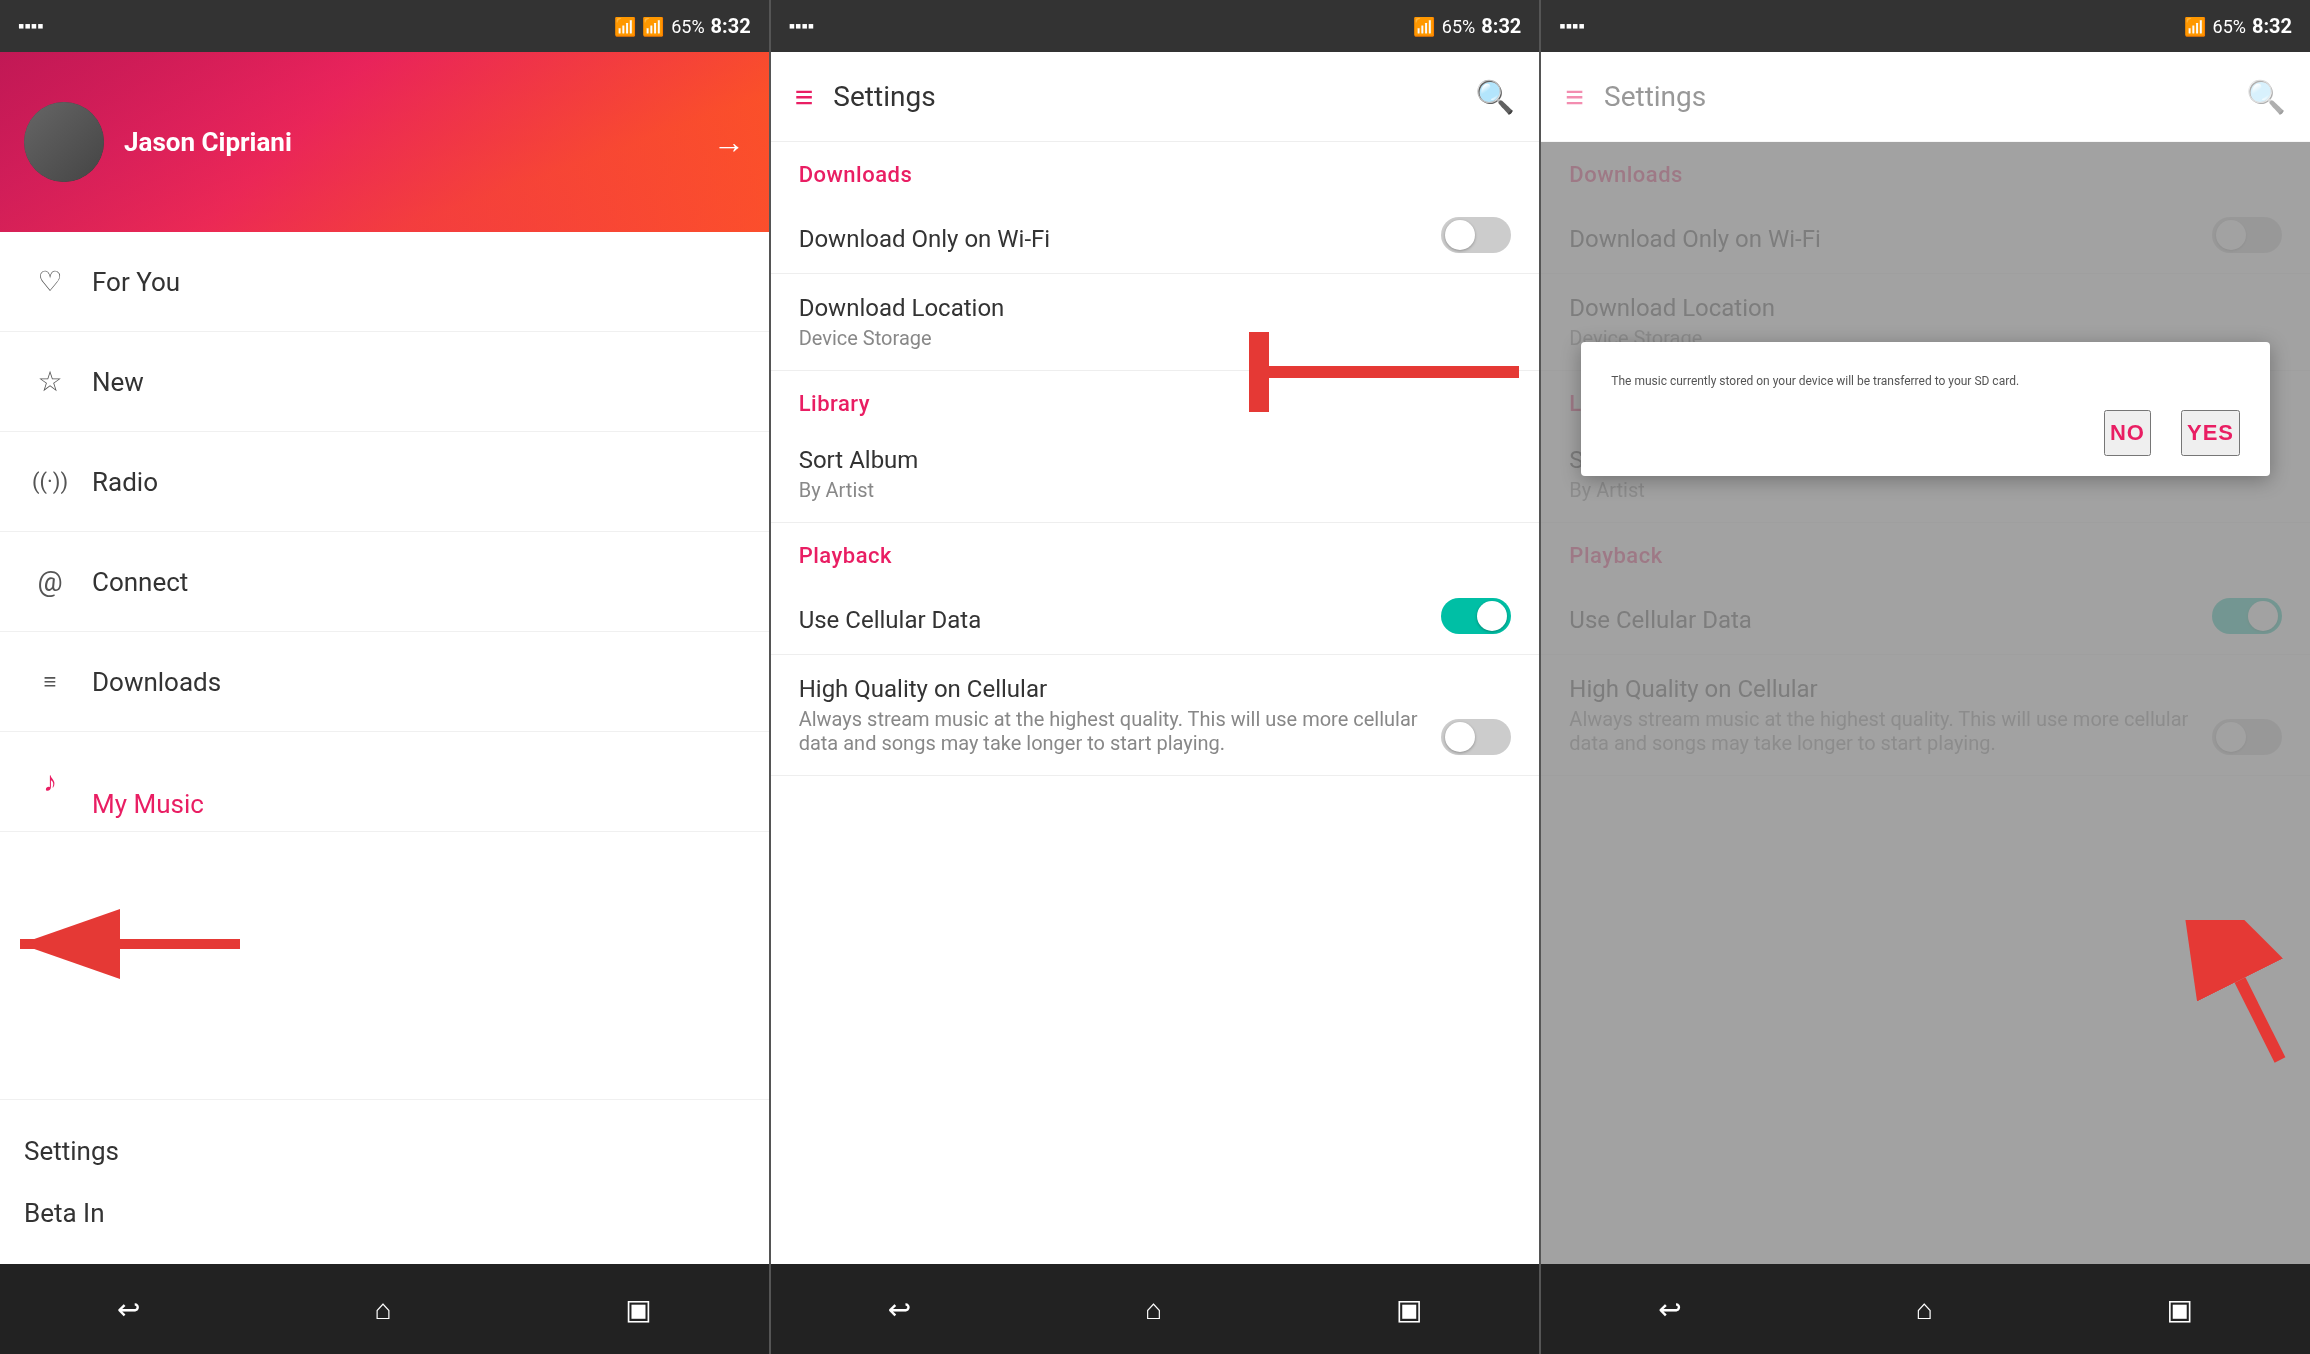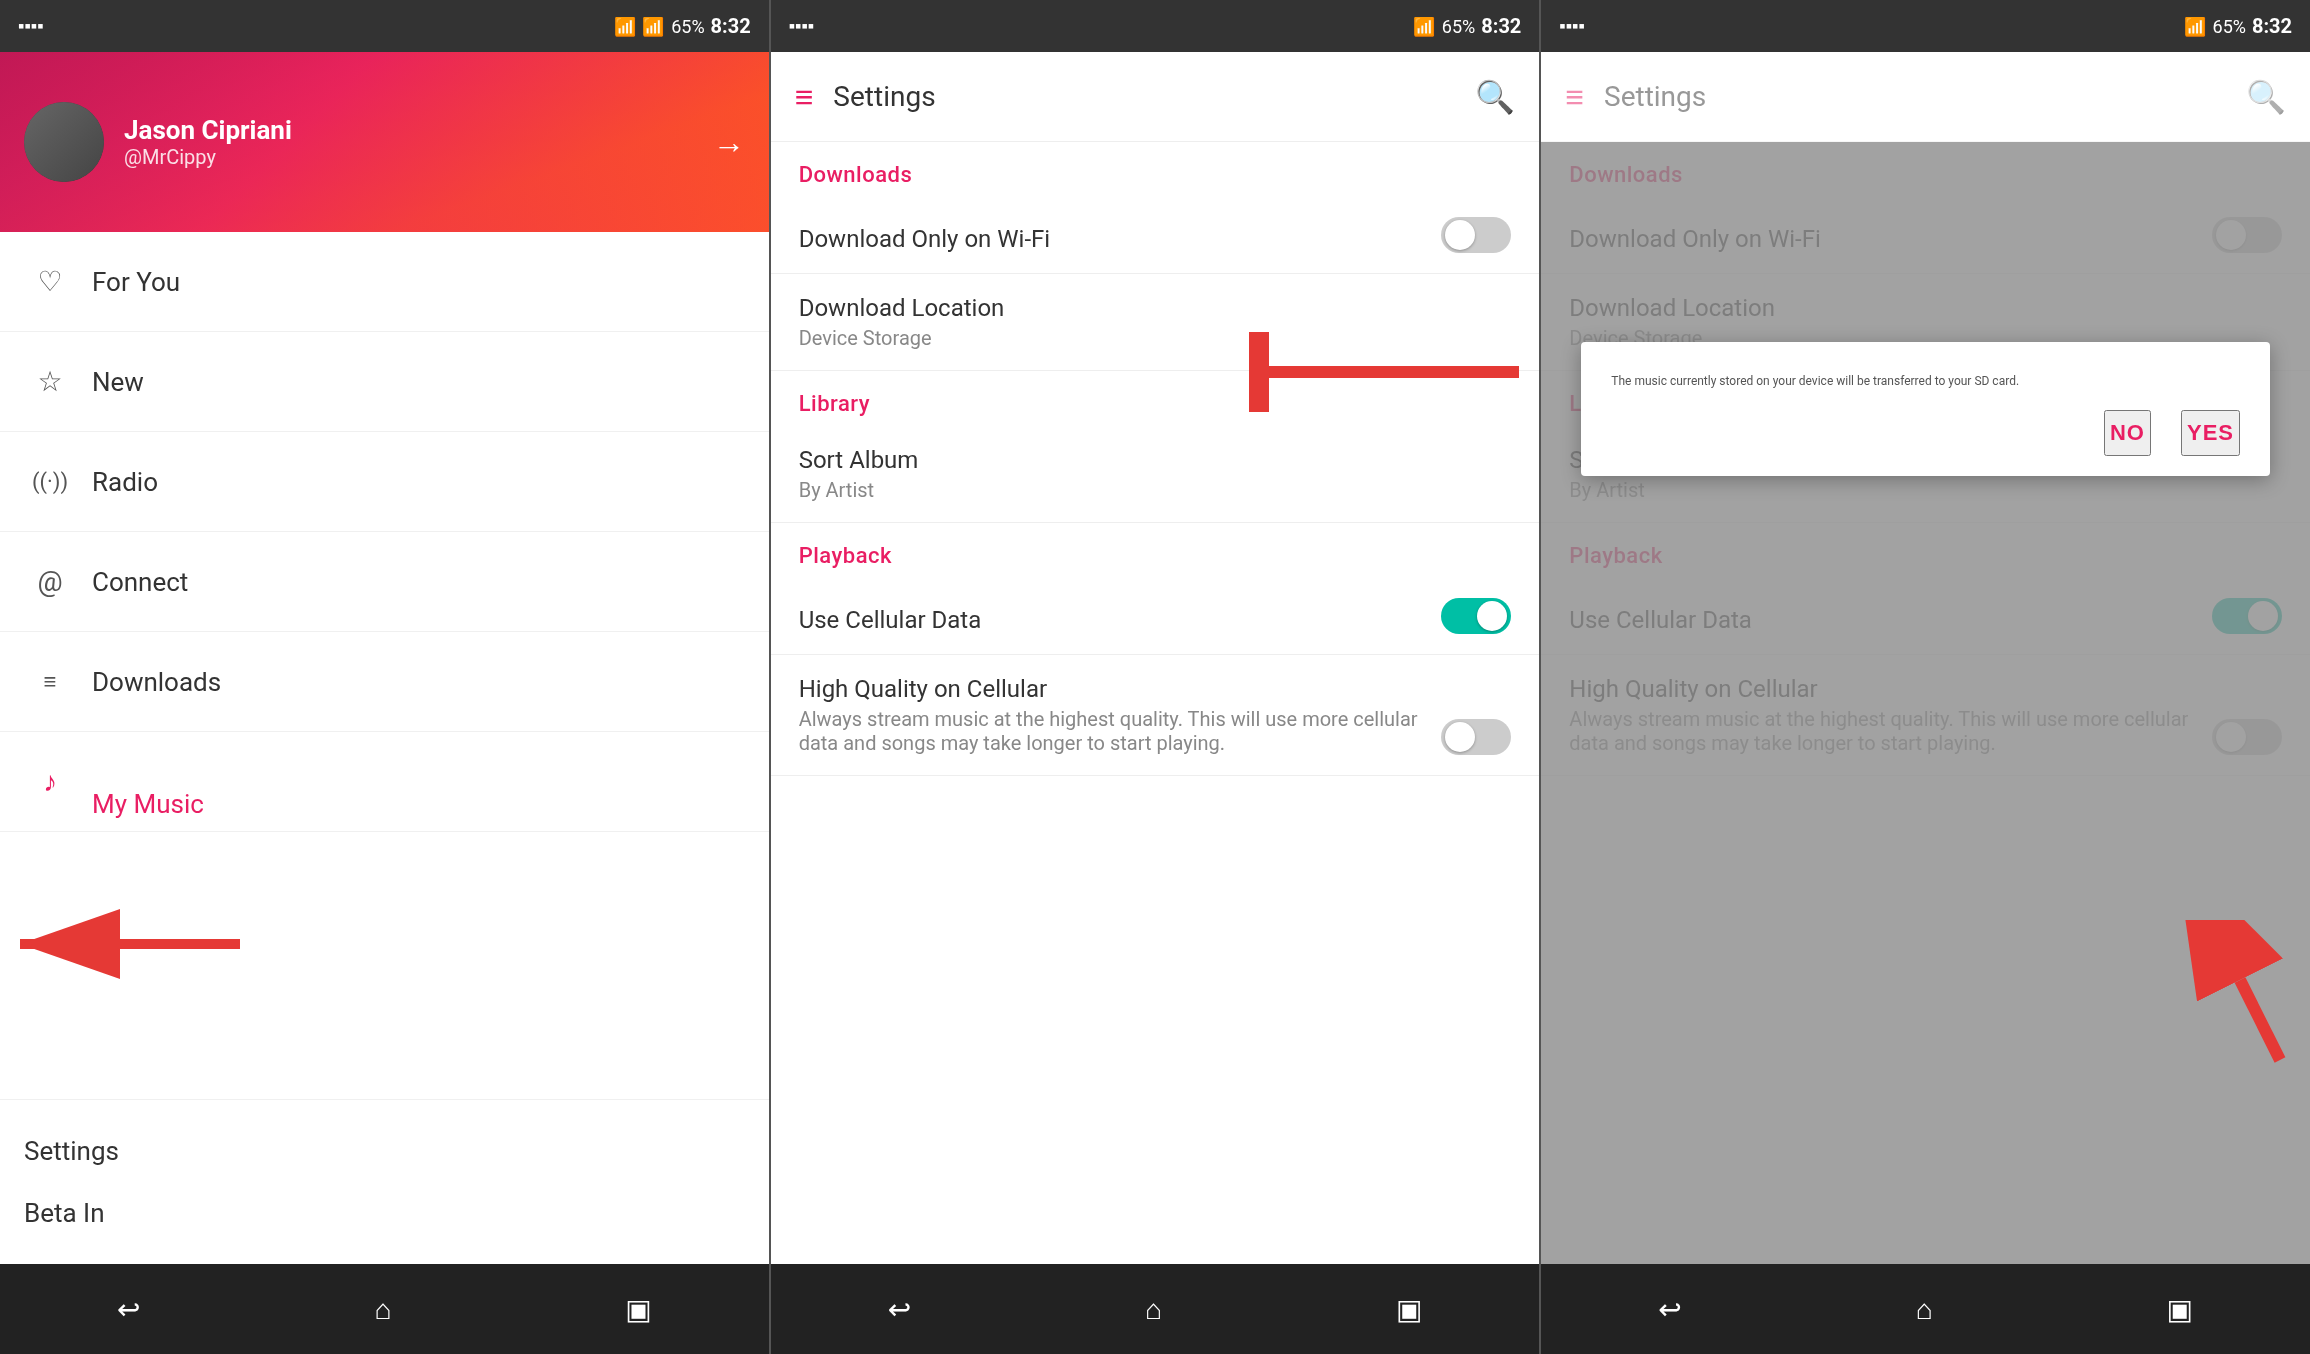--- a/index.html
+++ b/index.html
@@ -349,21 +349,20 @@
     <div style="position:absolute;top:0;left:0;right:0;bottom:0;background:linear-gradient(135deg,rgba(194,24,91,0.85) 0%,rgba(233,30,99,0.7) 40%,rgba(255,87,34,0.75) 100%);z-index:1;"></div>
 
     <div style="position:absolute;top:0;left:0;right:0;bottom:0;background:linear-gradient(160deg,#b71c1c 0%,#e53935 30%,#ff6f00 70%,#e91e63 100%);opacity:0.6;z-index:0;"></div>
 
     <div class="sidebar-avatar" style="z-index:2;">
 
       <div style="width:100%;height:100%;background:linear-gradient(135deg,#666,#444);border-radius:50%;"></div>
     </div>
     <div class="sidebar-user-info" style="z-index:2;">
       <div class="sidebar-username">Jason Cipriani</div>
-      <div class="sidebar-handle">@MrCippy</div>
     </div>
     <div class="sidebar-arrow" style="z-index:2;">→</div>
   </div>
 
   <div class="sidebar-menu">
 
     <div class="sidebar-item">
       <div class="sidebar-item-icon">♡</div>
       <div class="sidebar-item-label">For You</div>
     </div>

